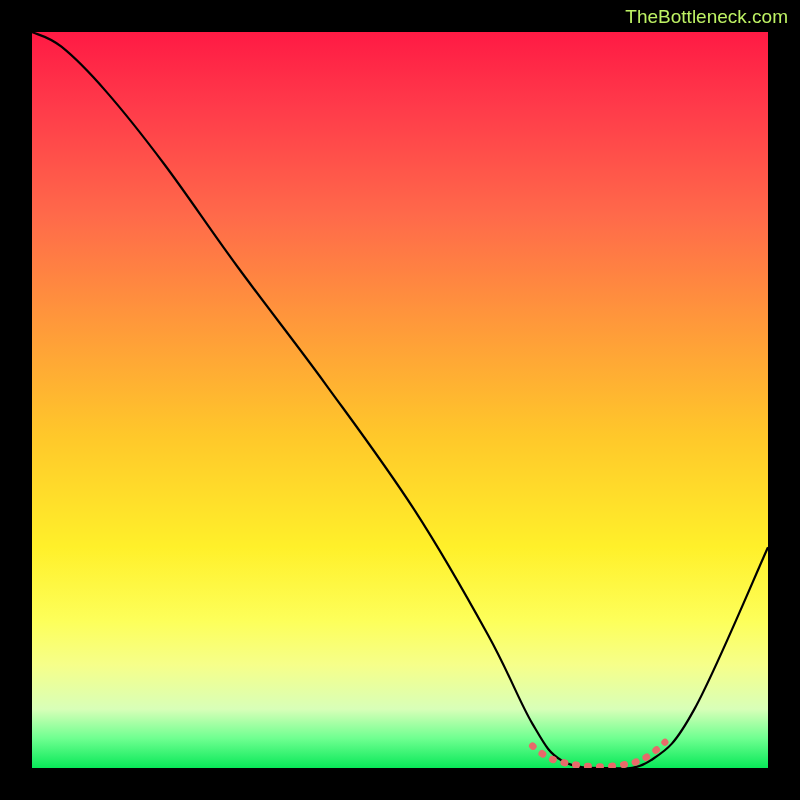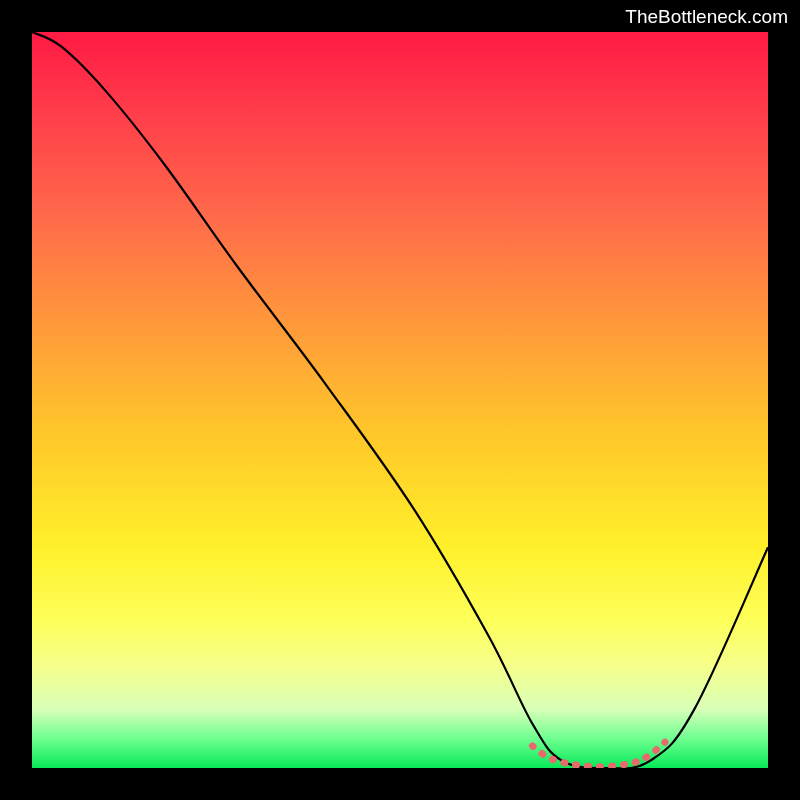--- a/index.html
+++ b/index.html
@@ -1,17 +1,17 @@
 <!DOCTYPE html>
 <html><head>
 <meta charset="utf-8">
 <style>
   * { margin: 0; padding: 0; box-sizing: border-box; }
   body { width: 800px; height: 800px; background: #000; position: relative; font-family: Arial, sans-serif; }
-  .watermark { position: absolute; top: 6px; right: 12px; color: #ffffff; font-size: 19px; font-weight: 500; z-index: 10; }
+  .watermark { position: absolute; top: 6px; right: 12px; color: #bef264; font-size: 19px; font-weight: 500; z-index: 10; }
   .plot-area { position: absolute; left: 32px; top: 32px; width: 736px; height: 736px; }
   .gradient-bg { position: absolute; inset: 0; background: linear-gradient(to bottom,
       #ff1a44 0%,
       #ff3a4a 10%,
       #ff6a4a 25%,
       #ff9a3a 40%,
       #ffc82a 55%,
       #fff02a 70%,
       #fdff5a 80%,
       #f6ff8a 86%,

